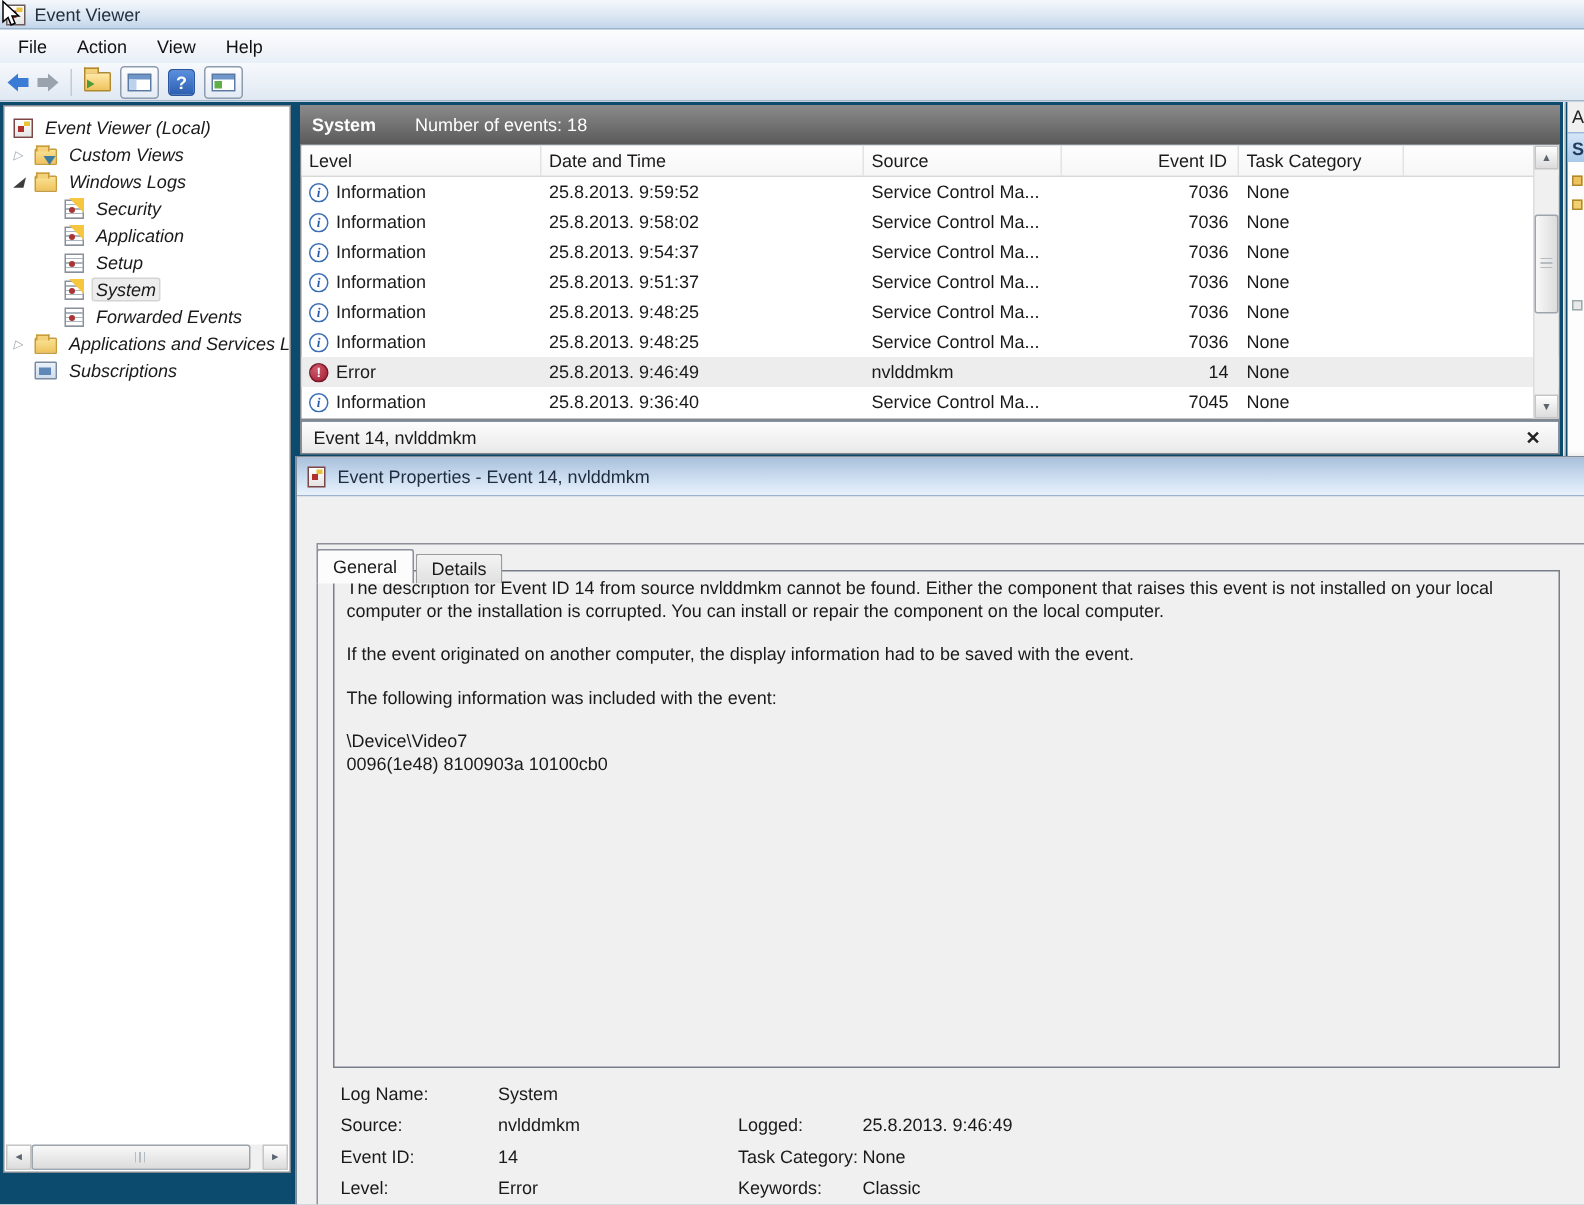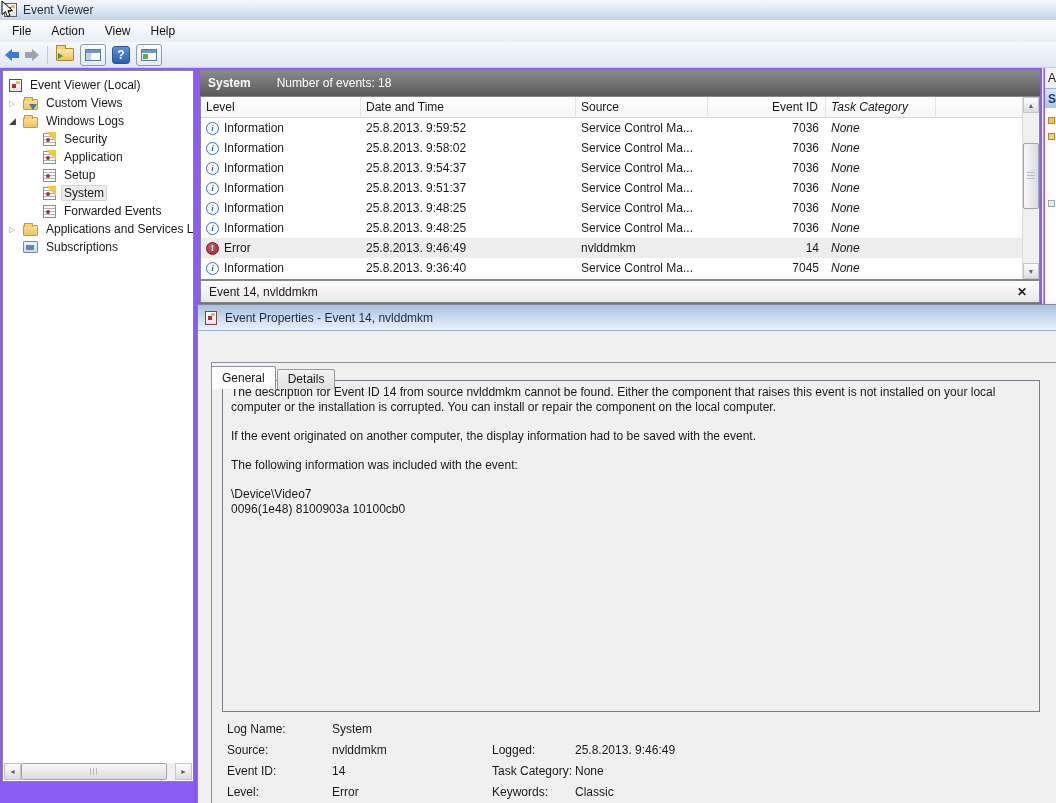--- a/index.html
+++ b/index.html
@@ -1,18 +1,18 @@
 <!DOCTYPE html>
 <html><head>
 <meta charset="utf-8">
 <style>
   * { margin:0; padding:0; box-sizing:border-box; }
   html,body { background:#f0f0f0; }
   body { font-family:"Liberation Sans", sans-serif; font-size:12px; color:#1a1a1a; }
-  .screen { position:relative; width:1056px; height:803px; overflow:hidden; background:#8b5cf6; }
+  .screen { position:relative; width:1056px; height:803px; overflow:hidden; background:#0c4a6e; }
 
   
   .titlebar { position:absolute; left:0; top:0; width:1056px; height:20px;
     background:linear-gradient(180deg,#f4f8fc 0%,#dce7f3 55%,#c3d5ea 100%);
     display:flex; align-items:center; border-bottom:1px solid #c9d6e6; }
   .titlebar-icon { width:13px; height:14px; margin:0 6px 0 4px; border:1px solid #6b5b5b;
     background:linear-gradient(#fff,#e3e3e3); position:relative; }
   .titlebar-icon::before { content:""; position:absolute; left:2px; top:3px; width:4px; height:5px; background:#b03030; }
   .titlebar-icon::after  { content:""; position:absolute; right:1px; top:1px; width:4px; height:3px; background:#e8c23a; }
   .titlebar-text { color:#23303f; }
@@ -38,21 +38,21 @@
     background:linear-gradient(#fdfdfd,#e4ebf4); display:flex; align-items:center; justify-content:center; }
   .ic-win { width:16px; height:12px; border:1px solid #5a7aa5; background:#fff; position:relative; }
   .ic-win::before { content:""; position:absolute; left:0; right:0; top:0; height:3px; background:#6f96c8; }
   .ic-win.tree::after { content:""; position:absolute; left:0; top:3px; bottom:0; width:5px; background:#bcd3ec; }
   .ic-win.act::after { content:""; position:absolute; left:1px; bottom:1px; width:5px; height:5px; background:#5fae46; }
   .tb-help { width:18px; height:18px; border:1px solid #2a55a0; border-radius:3px; color:#fff;
     background:linear-gradient(#5a8ede,#2c5fb0); font-weight:bold; display:flex; align-items:center; justify-content:center; }
 
   
   .sidebar { position:absolute; left:2px; top:70px; width:192px; height:712px; background:#fff;
-    border:1px solid #828790; padding-top:5px; overflow:hidden; }
+    border:1px solid #828790; padding-top:5px; overflow:hidden;font-style:italic; }
   .trow { display:flex; align-items:center; height:18px; white-space:nowrap; overflow:hidden; }
   .lvl0 { padding-left:6px; }
   .lvl1 { padding-left:6px; }
   .lvl2 { padding-left:40px; }
   .exp { width:14px; flex:none; font-size:8px; color:#9da5ad; text-align:left; }
   .exp.open { color:#3c3c3c; font-size:9px; }
   .noexp { width:14px; flex:none; }
   .t-ico { width:15px; height:13px; margin-right:5px; position:relative; flex:none; }
   .ico-root { width:13px; border:1px solid #7a4646; background:linear-gradient(#fff,#e6e6e6); }
   .ico-root::before { content:""; position:absolute; left:2px; top:4px; width:4px; height:4px; background:#b03030; }
@@ -82,21 +82,21 @@
   
   .main-header { position:absolute; left:200px; top:70px; width:840px; height:26px;
     background:linear-gradient(180deg,#8b8b8b,#5a5a5a); color:#fff; display:flex; align-items:center; }
   .main-header .log-name { font-weight:bold; margin-left:8px; }
   .main-header .count { margin-left:26px; }
 
   .grid { position:absolute; left:200px; top:96px; width:840px; height:184px; background:#fff; border:1px solid #828790; }
   .grid-head { display:flex; height:21px; border-bottom:1px solid #d8d8d8; background:linear-gradient(#ffffff,#f6f6f6); }
   .gh { border-right:1px solid #e3e3e3; padding:3px 0 0 5px; color:#1a1a1a; overflow:hidden; white-space:nowrap; }
   .gh.num { text-align:right; padding-right:7px; }
-  .c-level{ width:160px; } .c-date{ width:215px; } .c-source{ width:132px; } .c-id{ width:118px; } .c-task{ width:110px;font-style:italic; } .c-fill{ flex:1; }
+  .c-level{ width:160px; } .c-date{ width:215px; } .c-source{ width:132px; } .c-id{ width:118px; } .c-task{ width:110px; } .c-fill{ flex:1; }
   .grow { display:flex; height:20px; align-items:center; white-space:nowrap; }
   .grow.selected { background:#ededed; }
   .gc { overflow:hidden; padding-left:5px; }
   .gc.num { text-align:right; padding-right:7px; padding-left:0; }
   .lvl-cell { display:flex; align-items:center; gap:5px; }
   .ic-info { width:13px; height:13px; border-radius:50%; background:#fff; border:1px solid #3b6fb5; color:#2a5ca8;
     font:italic bold 9px "Liberation Serif", serif; display:flex; align-items:center; justify-content:center; flex:none; }
   .ic-error { width:13px; height:13px; border-radius:50%; background:radial-gradient(circle at 35% 30%,#d5576a,#9c1f33); border:1px solid #7d1628;
     color:#fff; font:bold 9px "Liberation Sans", sans-serif; display:flex; align-items:center; justify-content:center; flex:none; }
   .vscroll { position:absolute; right:0; top:0; bottom:0; width:17px; background:#f0f0f0; border-left:1px solid #dcdcdc; }

